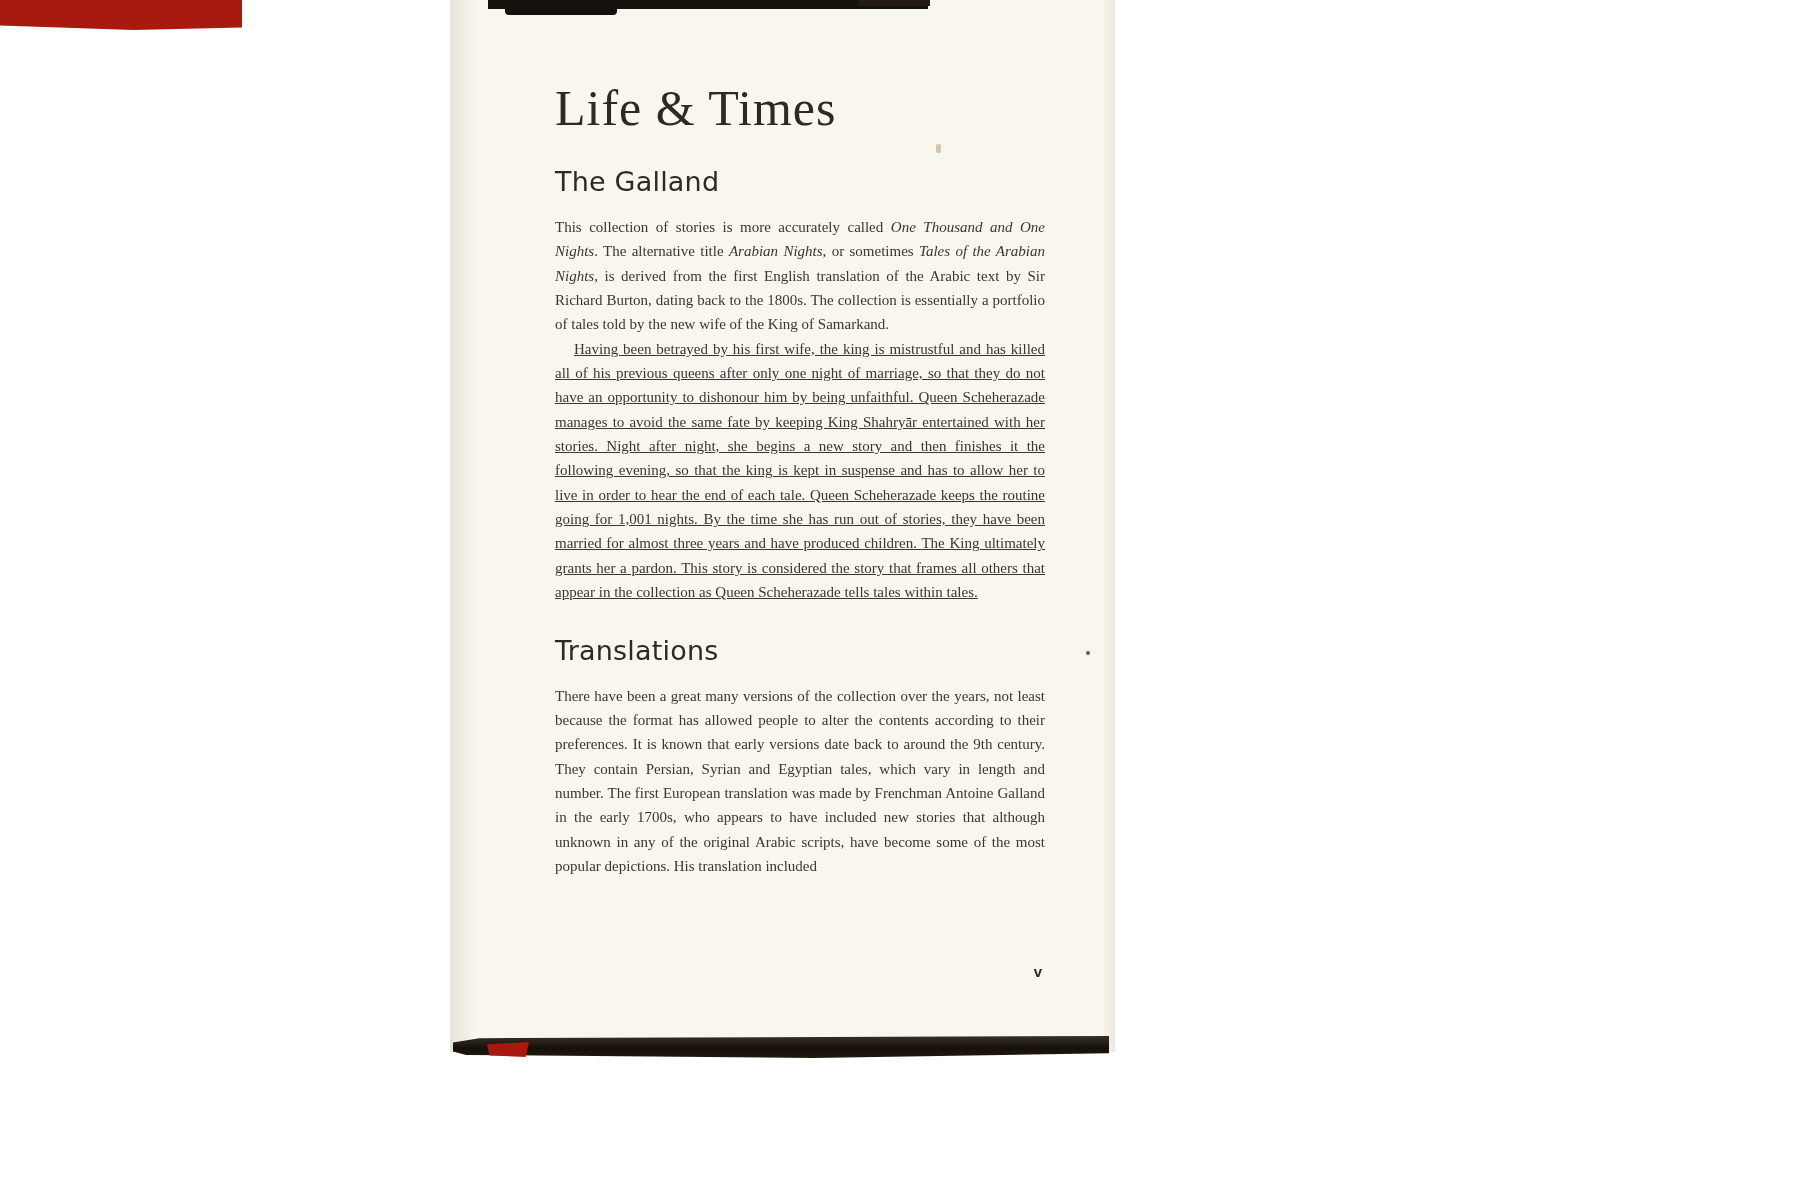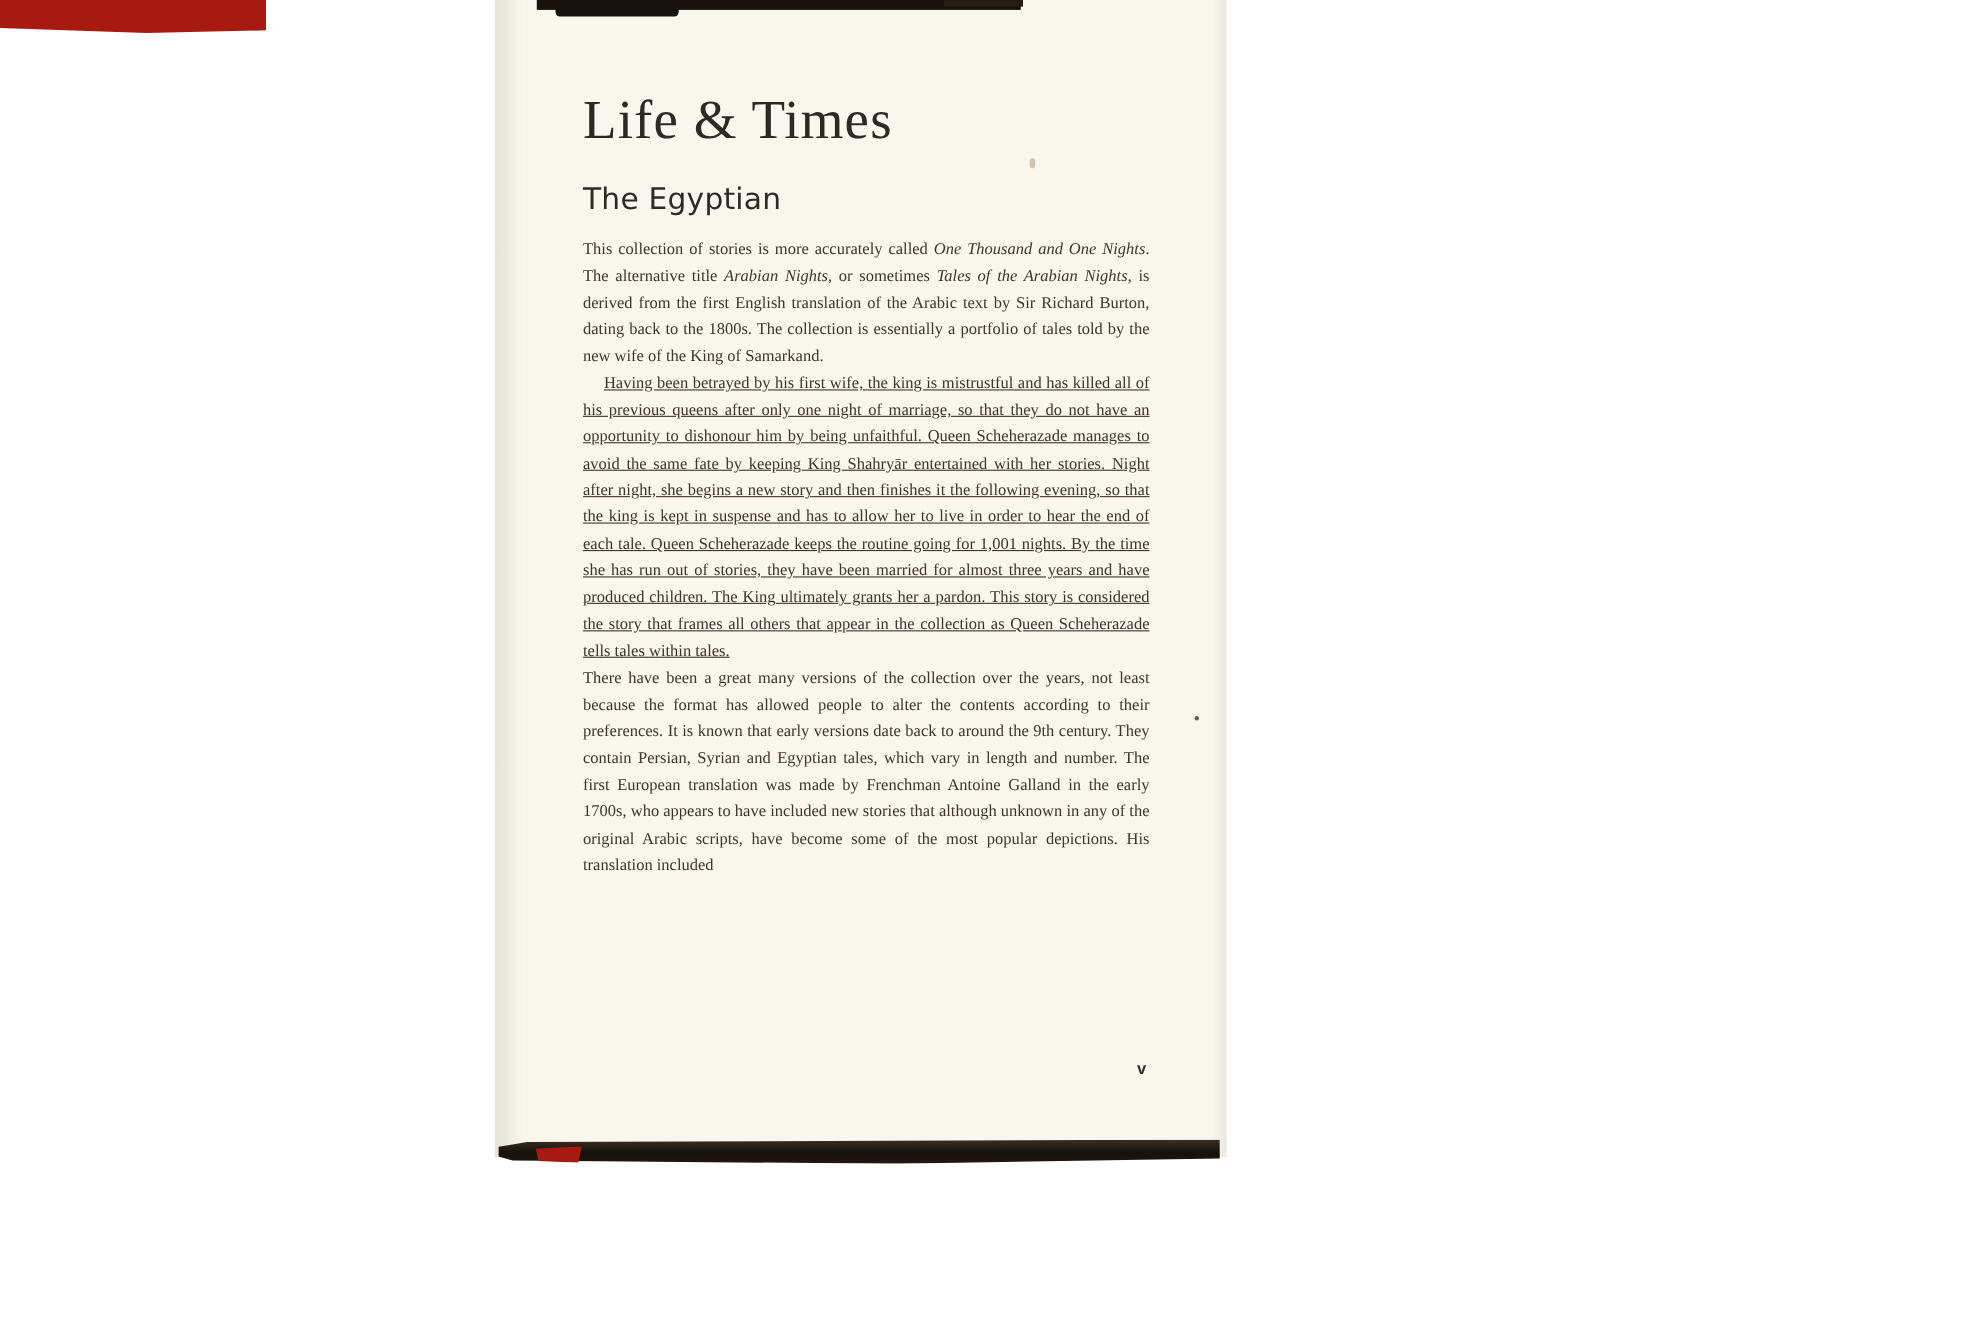--- a/index.html
+++ b/index.html
@@ -54,21 +54,21 @@
   }
   .cover-red-bottom{
     position:absolute;left:487px;top:1042px;width:42px;height:15px;
     background:var(--cover-red);
     clip-path:polygon(0 15%,100% 0,92% 100%,6% 90%);
   }
 
   
   .content{
     position:absolute;left:0;top:0;width:665px;height:1052px;
-    padding:80px 70px 0 80px;
+    padding:80px 70px 0 105px;
     color:var(--ink);
   }
   .page-title{
     margin:0;
     font-family:"Liberation Serif", serif;
     font-weight:normal;
     font-size:50px;line-height:56px;
     letter-spacing:1px;
     color:var(--heading-ink);
   }
@@ -110,23 +110,24 @@
 <body>
 
 <div class="screen">
 
   <div class="cover-red-top"></div>
 
   <div class="page">
     <div class="content">
       <h1 class="page-title">Life &amp; Times</h1>
       <div>
-          <h2 class="section-heading">The Egyptian</h2>
+          <h2 class="section-heading">The Galland</h2>
           <p class="body-para"><span>This collection of stories is more accurately called </span><em>One Thousand and One Nights</em><span>. The alternative title </span><em>Arabian Nights</em><span>, or sometimes </span><em>Tales of the Arabian Nights</em><span>, is derived from the first English translation of the Arabic text by Sir Richard Burton, dating back to the 1800s. The collection is essentially a portfolio of tales told by the new wife of the King of Samarkand.</span></p>
           <p class="body-para indent"><span>Having been betrayed by his first wife, the king is mistrustful and has killed all of his previous queens after only one night of marriage, so that they do not have an opportunity to dishonour him by being unfaithful. Queen Scheherazade manages to avoid the same fate by keeping King Shahryār entertained with her stories. Night after night, she begins a new story and then finishes it the following evening, so that the king is kept in suspense and has to allow her to live in order to hear the end of each tale. Queen Scheherazade keeps the routine going for 1,001 nights. By the time she has run out of stories, they have been married for almost three years and have produced children. The King ultimately grants her a pardon. This story is considered the story that frames all others that appear in the collection as Queen Scheherazade tells tales within tales.</span></p>
+          <h2 class="section-heading">Translations</h2>
           <p class="body-para"><span>There have been a great many versions of the collection over the years, not least because the format has allowed people to alter the contents according to their preferences. It is known that early versions date back to around the 9th century. They contain Persian, Syrian and Egyptian tales, which vary in length and number. The first European translation was made by Frenchman Antoine Galland in the early 1700s, who appears to have included new stories that although unknown in any of the original Arabic scripts, have become some of the most popular depictions. His translation included</span></p>
         </div>
       <div class="page-number">v</div>
     </div>
     <div class="speck-dash"></div>
   </div>
 
   <div class="scan-top" style="left: 488px; width: 440px;"></div>
   <div class="scan-top-thick" style="left:505px;"></div>
   <div class="scan-top-tail" style="left:858px;"></div>

